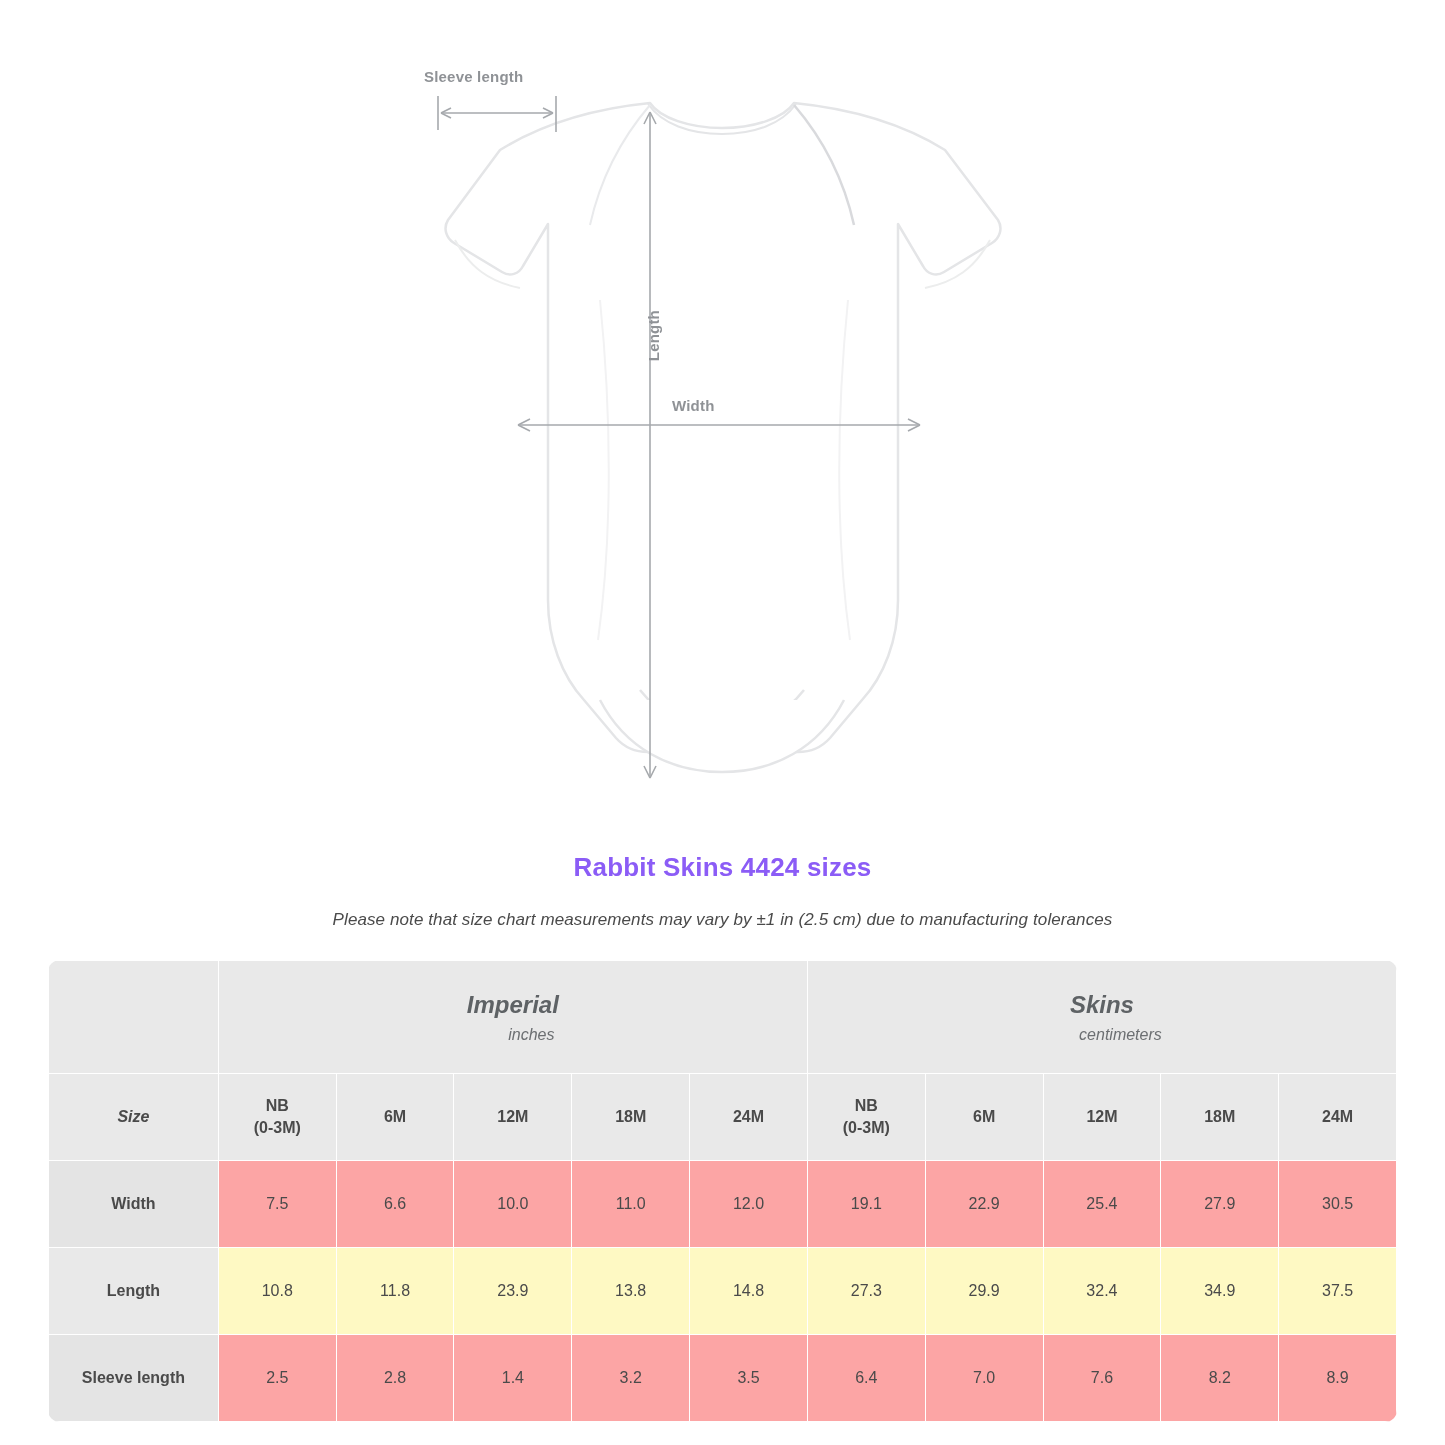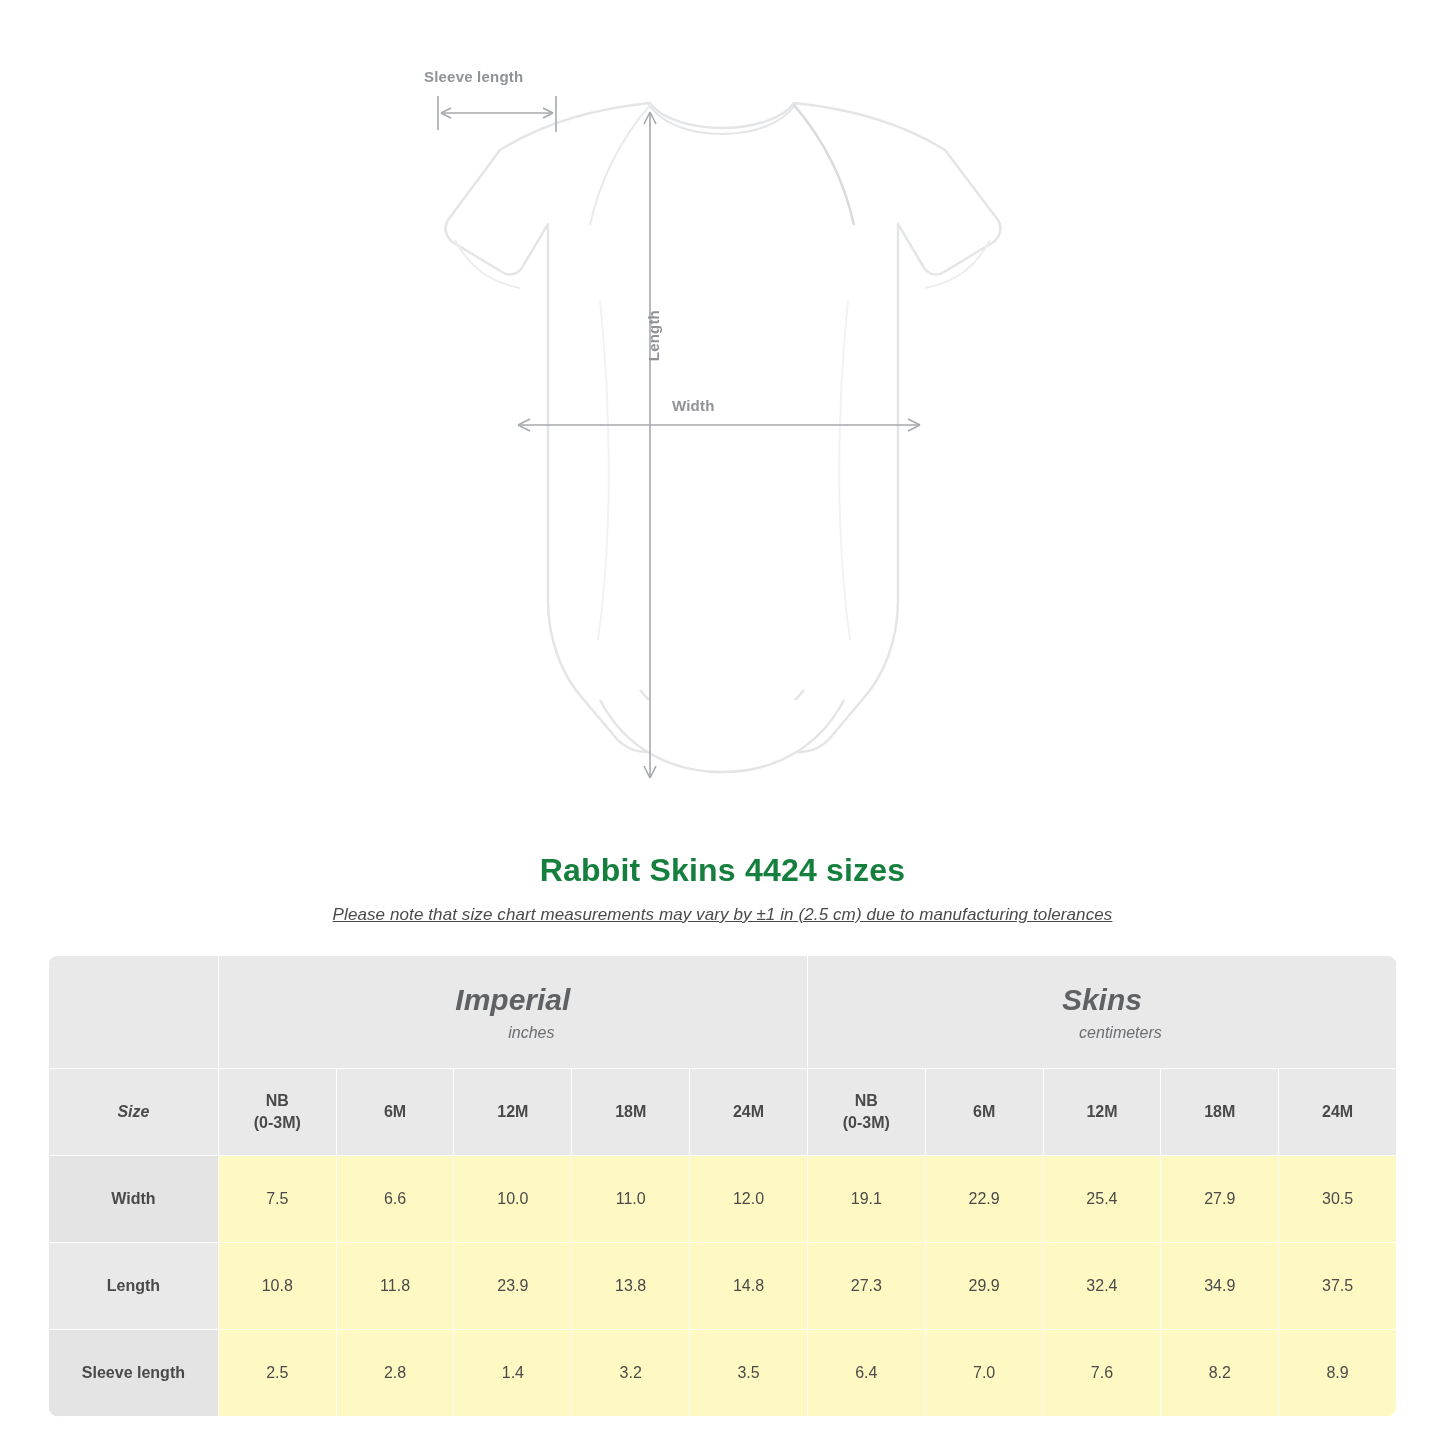--- a/index.html
+++ b/index.html
@@ -53,33 +53,32 @@
     text-orientation: mixed;
     transform: rotate(180deg);
   }
 
   
   .heading-block {
     text-align: center;
     margin-top: 22px;
   }
   .chart-title {
-    font-size: 32px;
-    font-weight: bold;
-    color: #15803d;
+    font-size: 26px;
+    font-weight: bold;
+    color: #8b5cf6;
     margin: 0;
     letter-spacing: 0.2px;
   }
   .chart-note {
     font-size: 17px;
     font-style: italic;
     color: #4a4a4a;
-    margin-top: 16px;
+    margin-top: 27px;
     letter-spacing: 0.1px;
-    text-decoration: underline;
   }
 
   
   .table-wrap {
     margin: 30px 48px 0 48px;
     border-radius: 12px;
     overflow: hidden;
   }
   table.size-table {
     width: 100%;
@@ -93,21 +92,21 @@
     font-size: 16px;
     color: #4a4a4a;
   }
   
   .unit-row td {
     background: #e9e9e9;
     height: 110px;
     border: none;
   }
   .unit-name {
-    font-size: 30px;
+    font-size: 24px;
     font-weight: bold;
     font-style: italic;
     color: #5e6265;
   }
   .unit-sub {
     font-size: 16px;
     font-style: italic;
     color: #6c6f72;
     margin-top: 7px;
     padding-left: 37px;
@@ -124,21 +123,21 @@
   .head-row td.rowlabel {
     background: #e9e9e9;
     font-style: italic;
   }
   
   .body-row td {
     height: 84px;
     background: #fef9c3;
   }
   .body-row.alt td {
-    background: #fef9c3;
+    background: #fca5a5;
   }
   .body-row td.rowlabel {
     font-weight: bold;
     background: #e9e9e9;
   }
   .body-row.alt td.rowlabel {
     background: #e4e4e4;
   }
   
   .table-wrap { box-shadow: none; }

